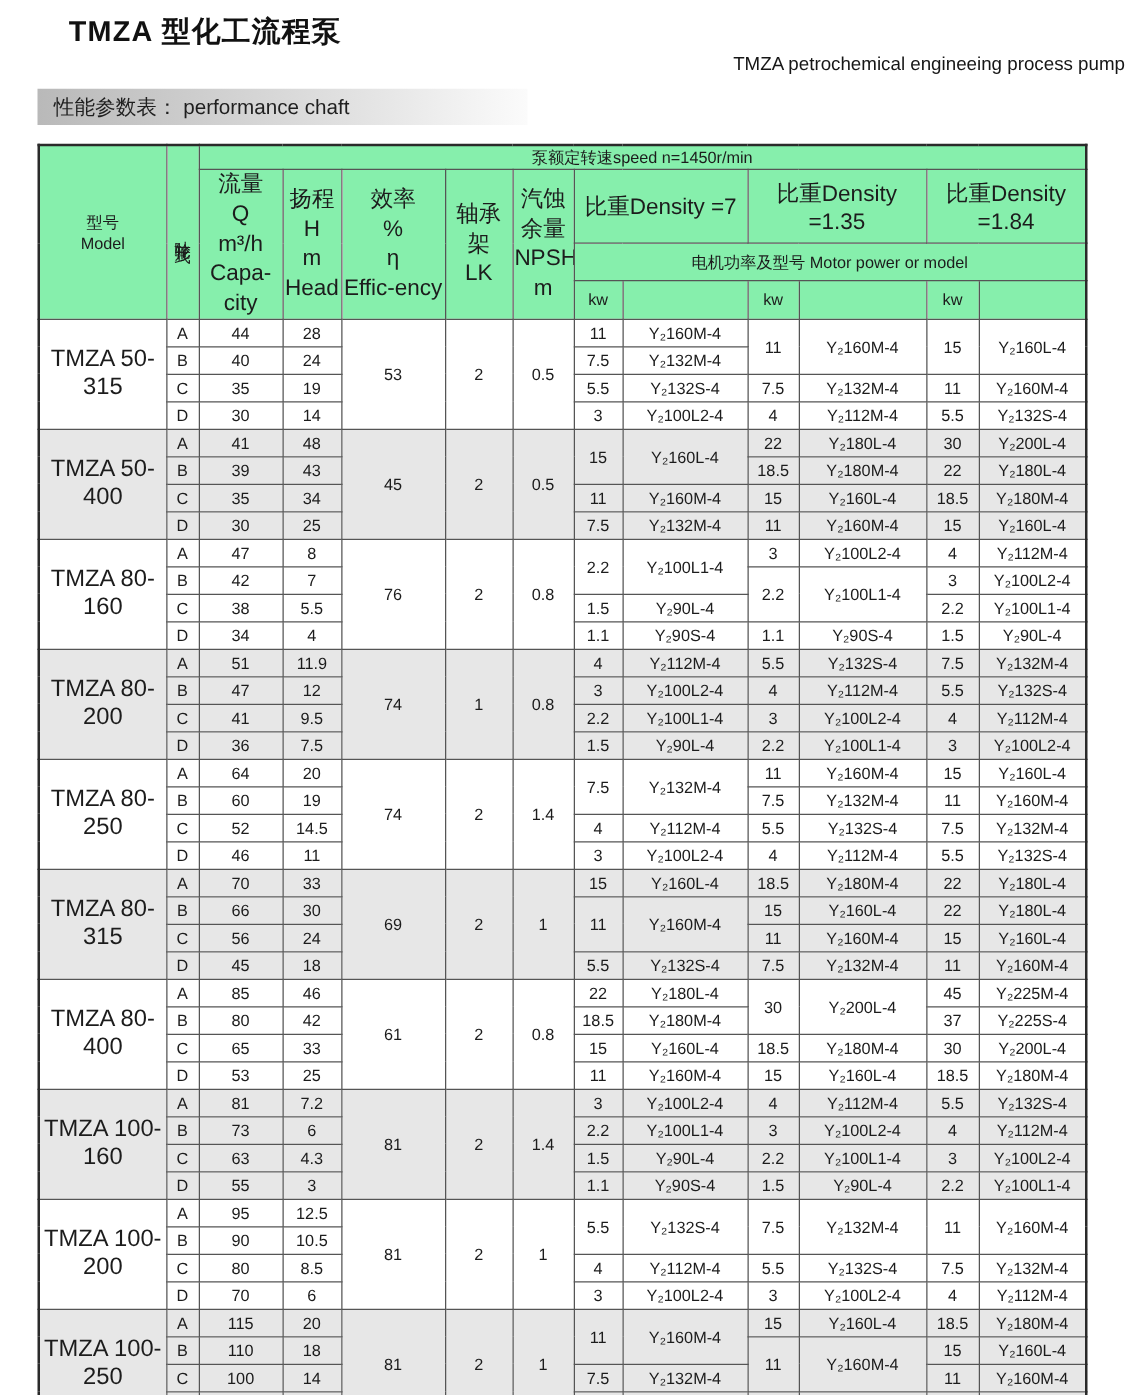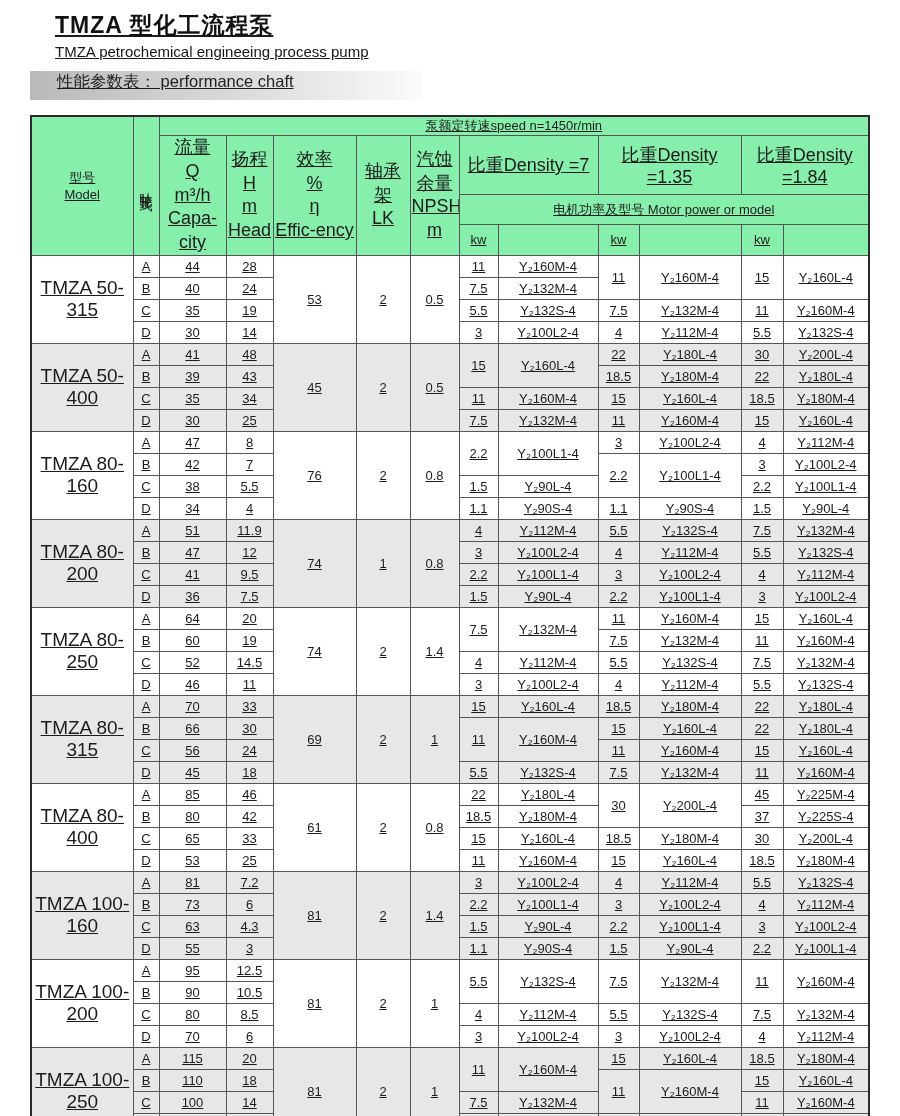--- a/index.html
+++ b/index.html
@@ -1,31 +1,31 @@
 <!DOCTYPE html>
 <html><head>
 <meta charset="utf-8">
 <style>
   * { margin:0; padding:0; box-sizing:border-box; }
   body { background:#fff; }
   .page {
     width:900px; height:1116px; background:#ffffff; position:relative;
-    font-family:"Liberation Sans", sans-serif; color:#1c1c1c; overflow:hidden;text-decoration:underline;
+    font-family:"Liberation Sans", sans-serif; color:#1c1c1c; overflow:hidden;
   }
   .title {
     margin:10px 0 0 55px; font-size:23px; font-weight:bold; color:#111;
     letter-spacing:1px;
   }
   .subtitle {
-    margin:2px 0 0 55px; font-size:15px; color:#161616;
+    margin:2px 0 0 55px; font-size:15px; color:#161616;text-align:right;
   }
   .section-bar {
     margin:11px 0 0 30px; width:392px; height:29px;
     background:linear-gradient(to right,#b9b9b9,#e2e2e2 65%,#fbfbfb);
-    display:flex; padding-left:27px;
+    display:flex; align-items:center; padding-left:13px;
     font-size:16.5px; color:#1f1f1f;
   }
   table.perf {
     border-collapse:collapse; table-layout:fixed;
     margin:15px 0 0 30px; width:838px;
     border:2px solid #2a2a2a;
   }
   .perf th, .perf td {
     border:1px solid #555; text-align:center; vertical-align:middle;
     font-size:13px; color:#1c1c1c; padding:0 1px; overflow:hidden;

